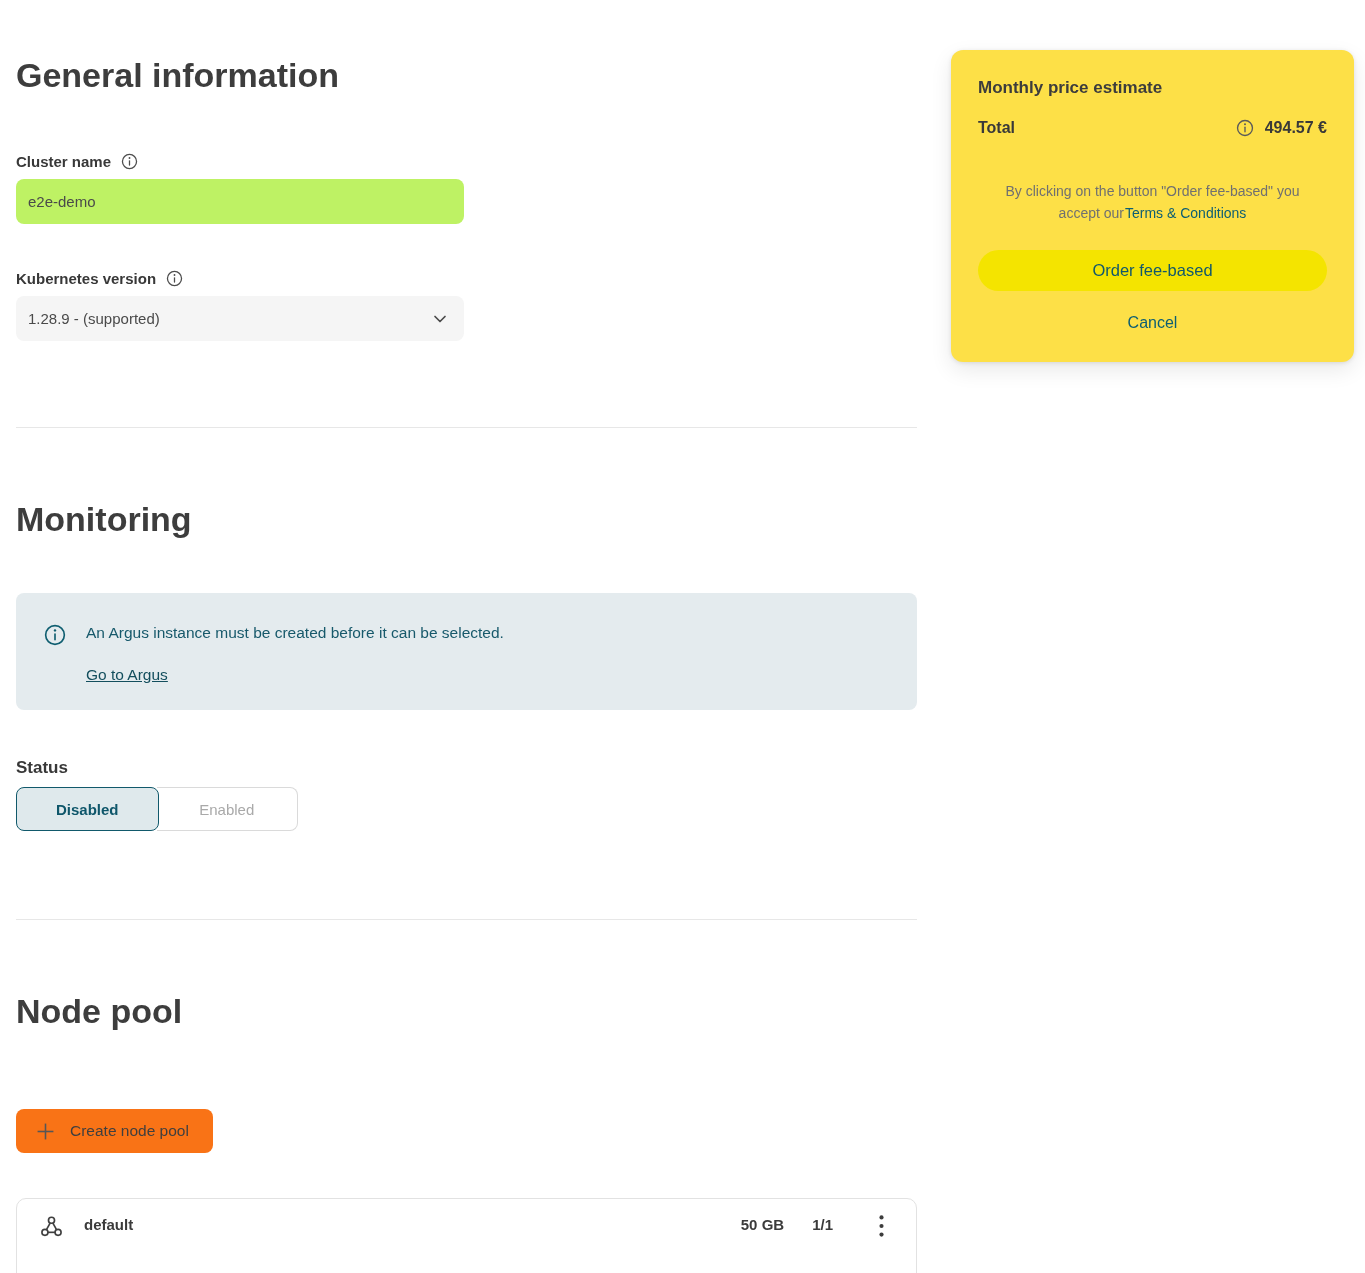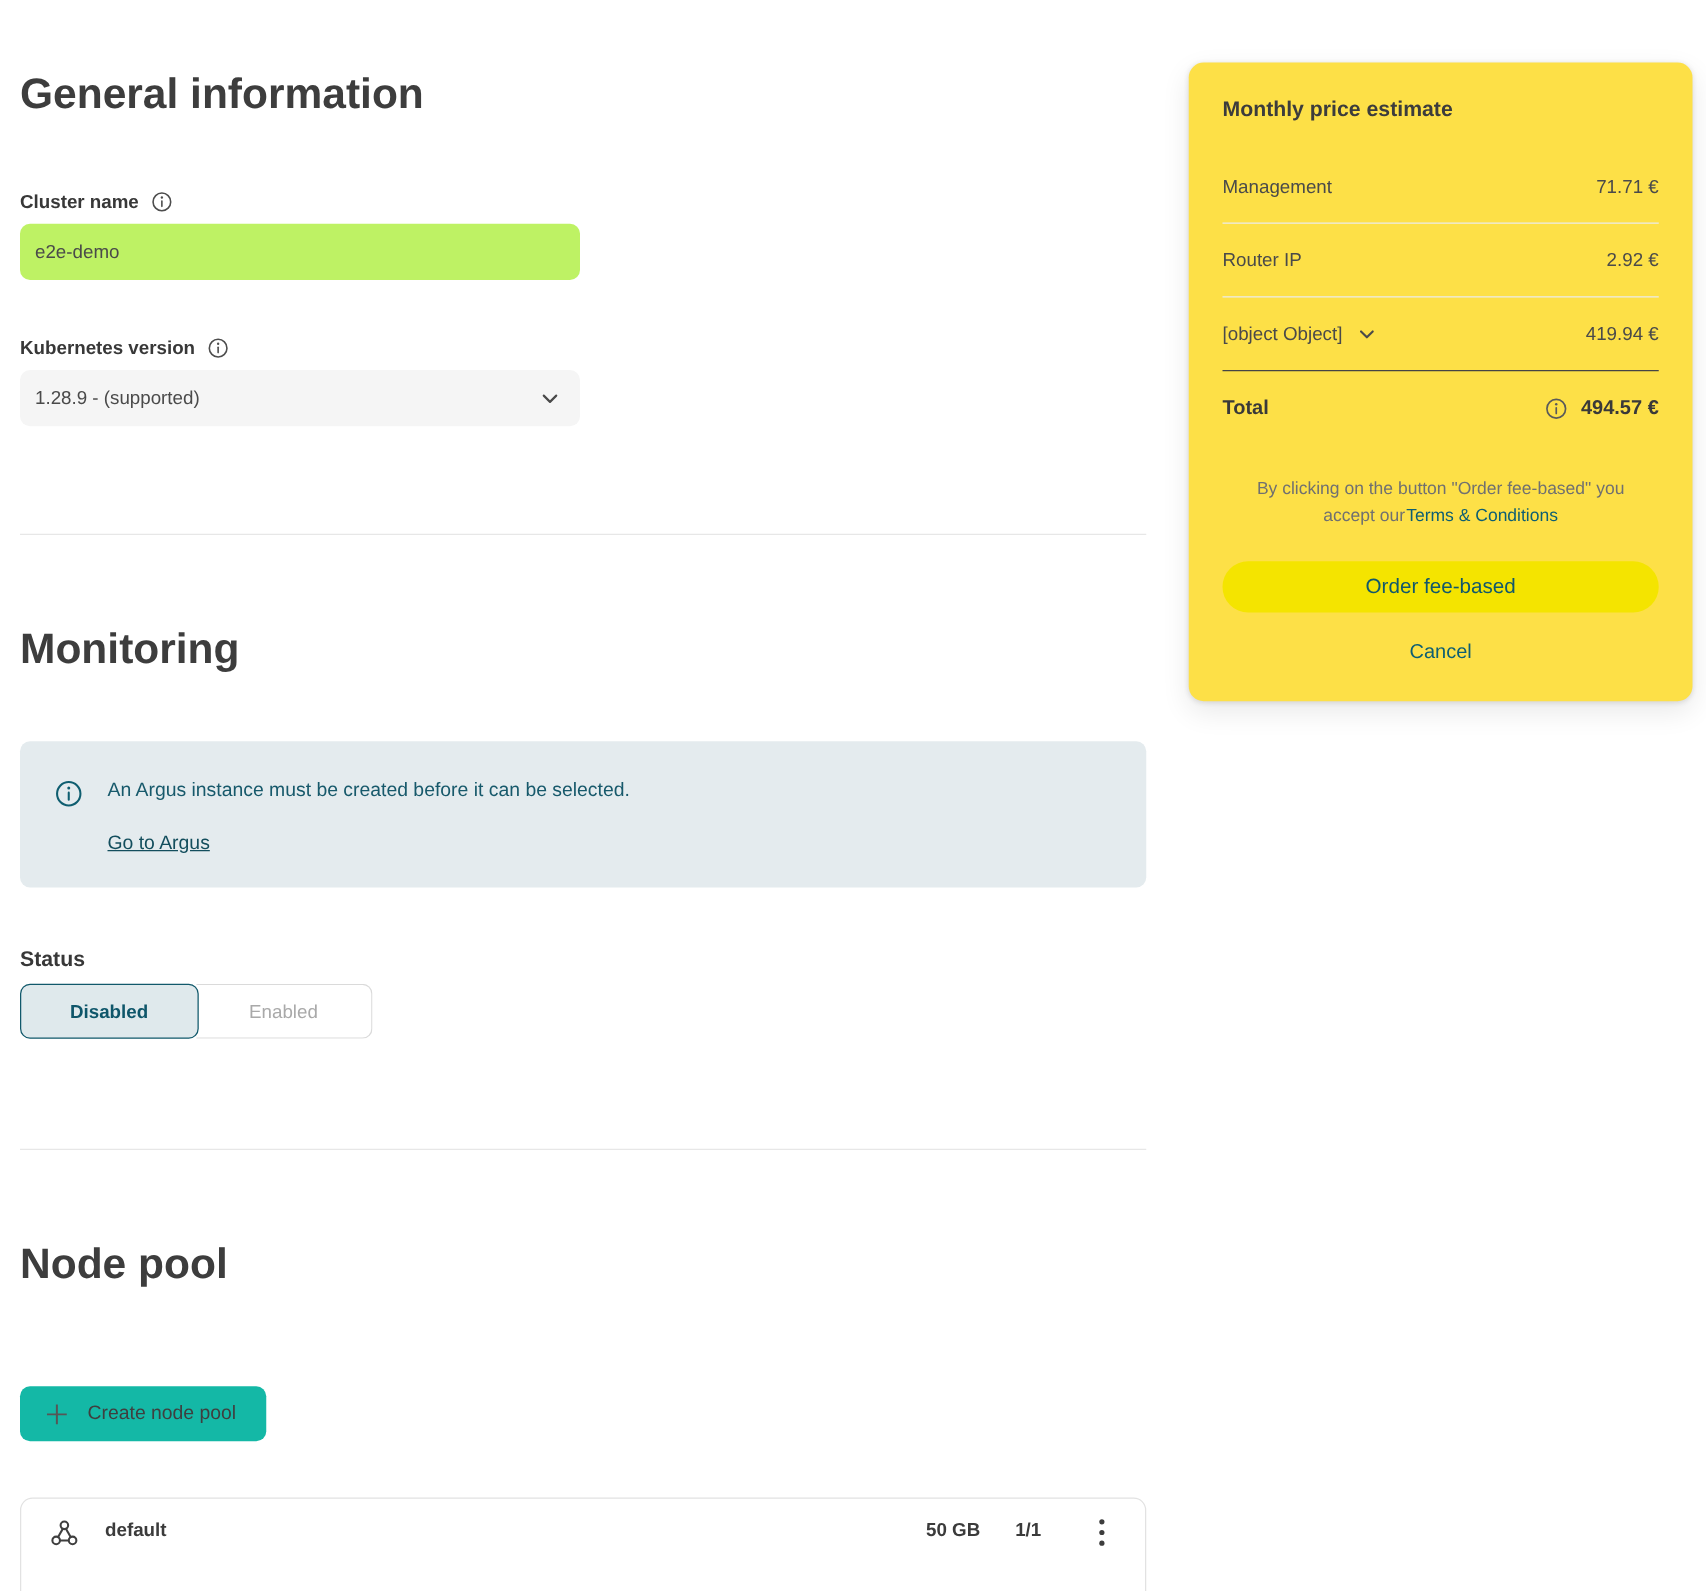--- a/index.html
+++ b/index.html
@@ -74,21 +74,21 @@
     color: #0e566a; font-weight: bold; z-index: 2;
   }
   .seg.unselected {
     background: #ffffff; border: 1px solid #dadada; border-left: none;
     border-radius: 0 8px 8px 0; color: #a9a9a9; font-weight: 500; margin-left: -2px;
   }
 
   .create-btn {
     margin-top: 78px; display: inline-flex; align-items: center; gap: 15px;
     height: 44px; padding: 0 24px 0 20px;
-    background: #14b8a6; border: none; border-radius: 8px;
+    background: #f97316; border: none; border-radius: 8px;
     font-family: "Liberation Sans", sans-serif;
     font-size: 15.5px; color: #3f3f3f; cursor: pointer;
   }
   .create-btn .plus-icon { color: #565656; display: inline-flex; }
 
   .pool-row {
     margin-top: 45px; width: 901px; height: 100px;
     border: 1px solid #e2e2e2; border-radius: 10px;
     display: flex; align-items: flex-start;
     padding: 14px 32px 0 22px; background: #fff;
@@ -242,41 +242,20 @@
           <circle cx="2" cy="17.8" r="1.9" fill="currentColor"></circle>
         </svg>
     </span>
   </div>
 
 </div>
 
 <div class="price-card">
   <div class="price-title">Monthly price estimate</div>
 
-  <div class="price-rows">
-    <div class="price-row">
-      <span class="row-label">Management</span>
-      <span>71.71 €</span>
-    </div>
-    <div class="price-row">
-      <span class="row-label">Router IP</span>
-      <span>2.92 €</span>
-    </div>
-    <div class="price-row dark-border">
-      <span class="row-label">
-        <span>[object Object]</span>
-        <span class="chevron">
-          <svg viewBox="0 0 16 16" width="15" height="15">
-              <path d="M3 5.5 L8 10.5 L13 5.5" fill="none" stroke="currentColor" stroke-width="1.8" stroke-linecap="round" stroke-linejoin="round"></path>
-            </svg>
-        </span>
-      </span>
-      <span>419.94 €</span>
-    </div>
-  </div>
 
   <div class="total-row">
     <span>Total</span>
     <span class="total-value">
       <span class="info-icon">
         <svg viewBox="0 0 20 20" width="18" height="18">
             <circle cx="10" cy="10" r="8.3" fill="none" stroke="currentColor" stroke-width="1.5"></circle>
             <line x1="10" y1="9.2" x2="10" y2="14.2" stroke="currentColor" stroke-width="1.5" stroke-linecap="round"></line>
             <circle cx="10" cy="5.9" r="1.1" fill="currentColor"></circle>
           </svg>

